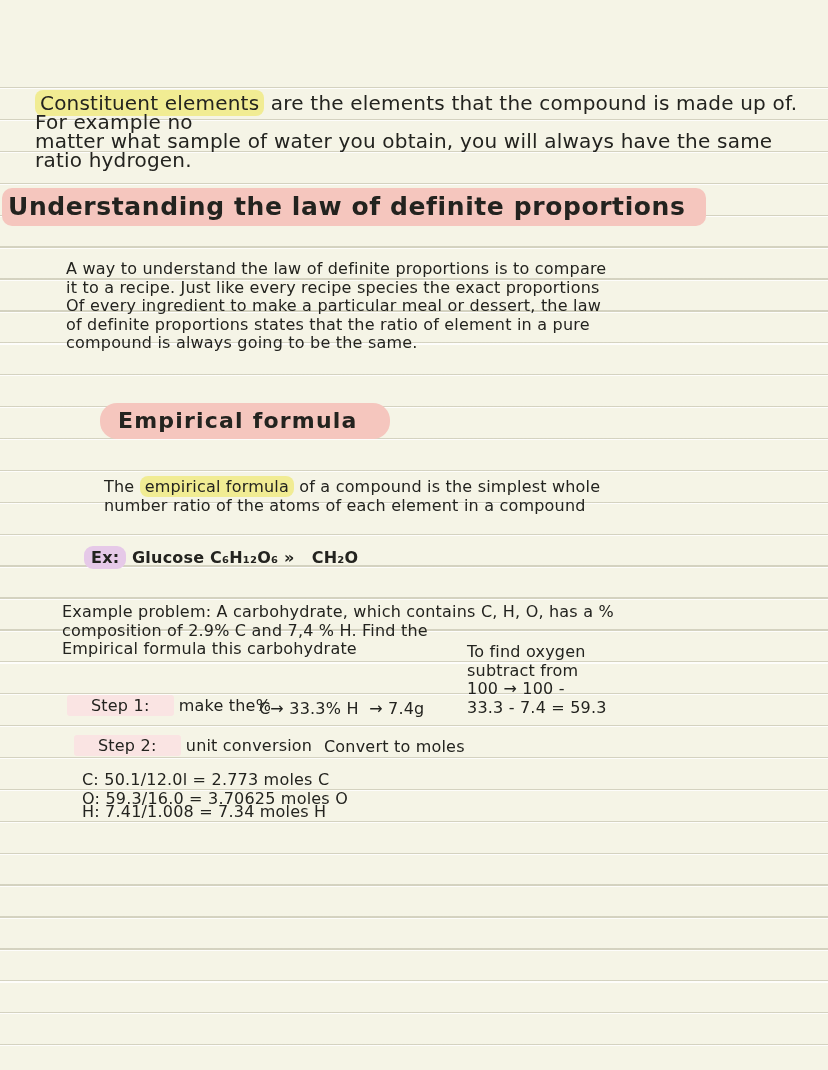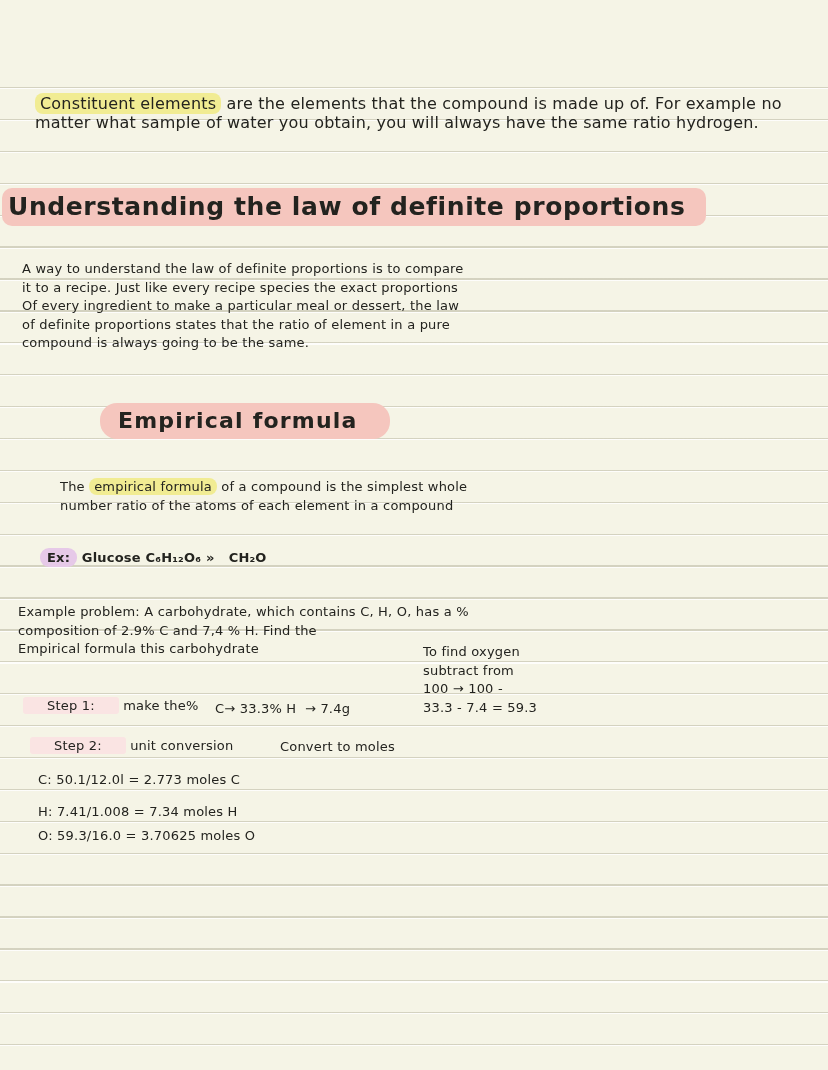--- a/index.html
+++ b/index.html
@@ -15,22 +15,22 @@
       to bottom,
       var(--rule_line,rgba(172,169,146,0.45)) 0px,
       var(--rule_line,rgba(172,169,146,0.45)) 1.3px,
       rgba(255,255,255,0.85) 1.3px,
       rgba(255,255,255,0.85) 2.4px,
       transparent 2.4px,
       transparent 31.9px);
     pointer-events:none;
   }
   .blk{position:absolute;white-space:pre-wrap;}
-  .body-text{font-size:16px;line-height:19px;font-weight:500;letter-spacing:0.2px;}
-  .body-text-sm{font-size:13px;line-height:18.5px;font-weight:500;letter-spacing:0.2px;}
+  .body-text{font-size:20px;line-height:19px;font-weight:500;letter-spacing:0.2px;}
+  .body-text-sm{font-size:16px;line-height:18.5px;font-weight:500;letter-spacing:0.2px;margin-left:44px;}
   .hl-yellow{background:var(--highlight_yellow,#f1ec93);padding:1px 5px;border-radius:8px;box-decoration-break:clone;}
   .hl-purple{background:var(--highlight_purple,#e6c9e8);padding:2px 7px;border-radius:9px;}
   .hl-softpink{background:var(--highlight_softpink,#fae4e3);padding:1px 24px;border-radius:3px;}
   .h1{font-size:25px;font-weight:700;letter-spacing:0.6px;}
   .h1 .hl-pink{background:var(--highlight_pink,#f5c6be);padding:4px 20px 5px 6px;border-radius:10px;}
   .h2{font-size:22px;font-weight:700;letter-spacing:1.2px;}
   .h2 .hl-pink{background:var(--highlight_pink,#f5c6be);padding:5px 32px 6px 18px;border-radius:17px;}
   .bold{font-weight:700;}
 </style>
 </head>
@@ -66,13 +66,13 @@
 33.3 - 7.4 = 59.3</div>
 
 <div class="blk body-text-sm" style="top:697px;left:23px;"><span class="hl-softpink">Step 1:</span><span> make the%</span></div>
 <div class="blk body-text-sm" style="top:700px;left:215px;">C→ 33.3% H  → 7.4g</div>
 
 <div class="blk body-text-sm" style="top:737px;left:30px;"><span class="hl-softpink">Step 2:</span><span> unit conversion</span></div>
 <div class="blk body-text-sm" style="top:738px;left:280px;">Convert to moles</div>
 
 <div class="blk body-text-sm" style="top:771px;left:38px;">C: 50.1/12.0l = 2.773 moles C</div>
 <div class="blk body-text-sm" style="top:803px;left:38px;">H: 7.41/1.008 = 7.34 moles H</div>
-<div class="blk body-text-sm" style="top:827px;left:38px;">O: 59.3/16.0 = 3.70625 moles O</div>
+<div class="blk body-text-sm" style="top:790px;left:38px;">O: 59.3/16.0 = 3.70625 moles O</div>
 
 </body></html>

